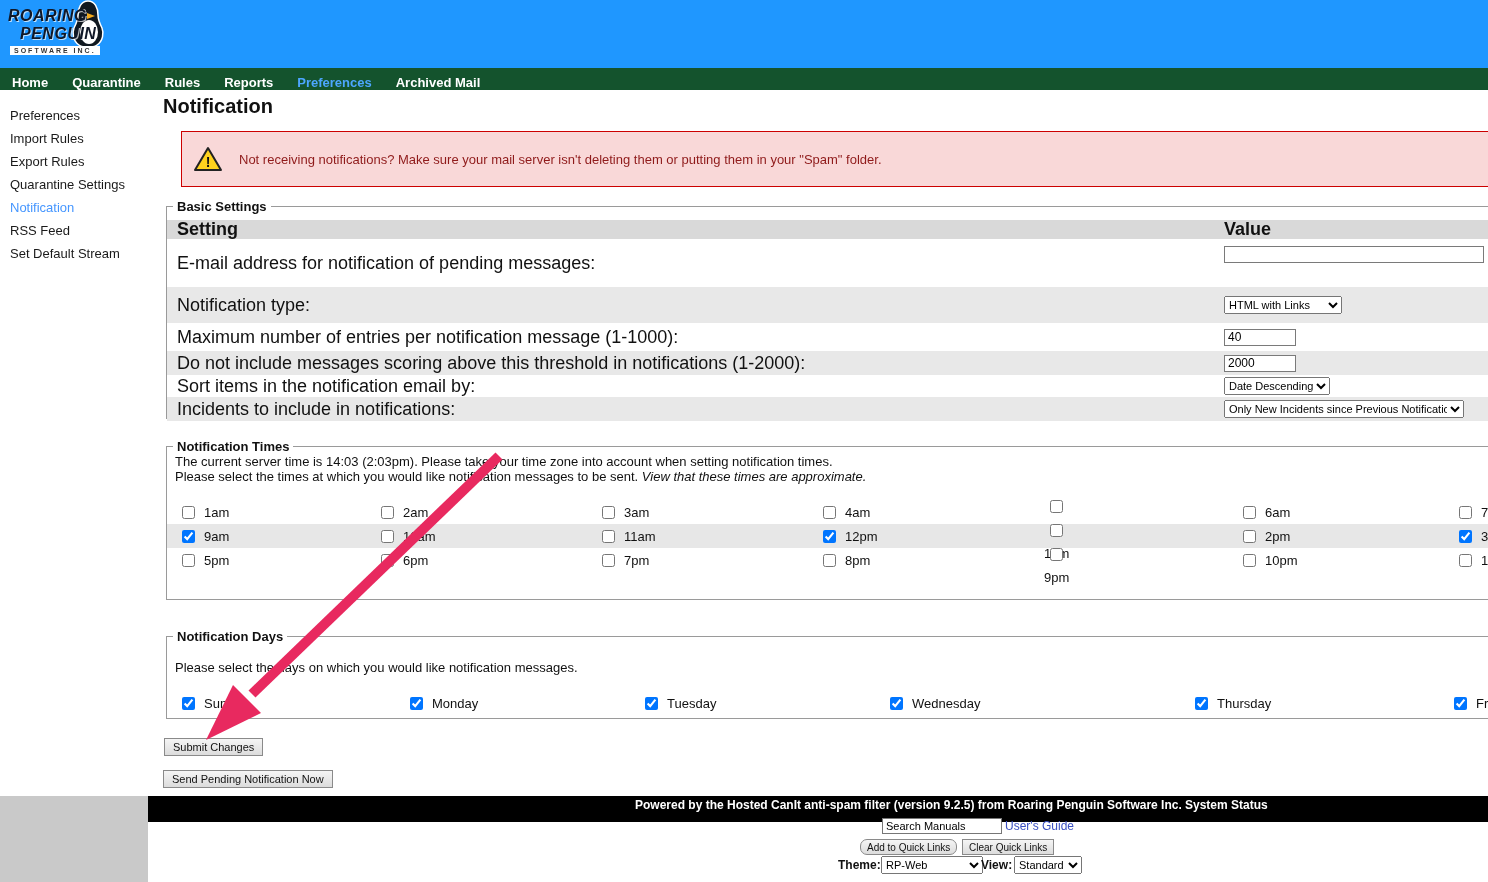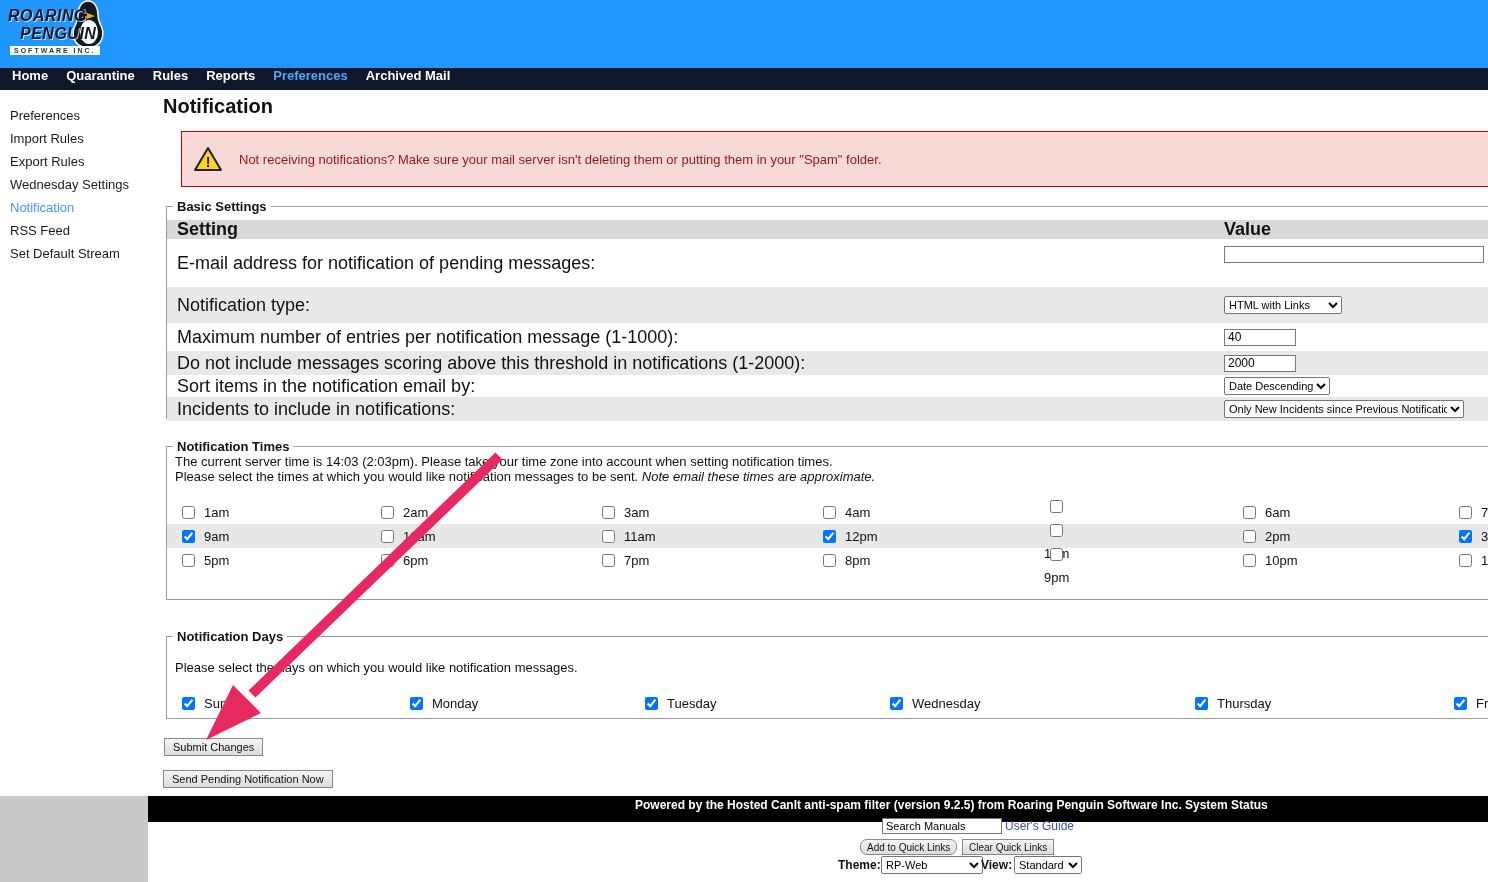--- a/index.html
+++ b/index.html
@@ -7,21 +7,21 @@
 
   
   .header{position:absolute;left:0;top:0;width:1488px;height:68px;background:#1f97ff;}
   .logo{position:absolute;left:8px;top:2px;width:120px;height:64px;cursor:pointer;}
   .brand1{position:absolute;left:0;top:5px;font-size:16px;font-weight:bold;font-style:italic;color:#101828;letter-spacing:.5px;text-shadow:1px 1px 0 rgba(255,255,255,.7);}
   .brand2{position:absolute;left:12px;top:23px;font-size:16px;font-weight:bold;font-style:italic;color:#101828;letter-spacing:.5px;text-shadow:1px 1px 0 rgba(255,255,255,.7);}
   .brand3{position:absolute;left:2px;top:44px;font-size:7px;font-weight:bold;letter-spacing:2px;background:#fff;color:#333;padding:1px 4px;}
   .penguin{position:absolute;left:58px;top:-2px;}
 
   
-  .navbar{position:absolute;left:0;top:68px;width:1488px;height:22px;background:#0f172a;display:flex;align-items:flex-start;gap:18px;padding-left:12px;box-sizing:border-box;}
+  .navbar{position:absolute;left:0;top:68px;width:1488px;height:22px;background:#14532d;display:flex;align-items:flex-end;gap:24px;padding-left:12px;box-sizing:border-box;}
   .nav-item{color:#fff;font-size:13px;font-weight:bold;cursor:pointer;white-space:nowrap;}
   .nav-item.active{color:#4da6ff;}
 
   
   .sidebar{position:absolute;left:0;top:104px;width:148px;}
   .side-item{display:block;padding:4px 0 4px 10px;font-size:13px;color:#1a1a1a;cursor:pointer;text-decoration:none;}
   .side-item.active{color:#4596ff;}
 
   
   .page-title{position:absolute;left:163px;top:95px;font-size:20px;font-weight:bold;color:#111;}
@@ -133,21 +133,21 @@
     <span class="nav-item">Rules</span>
     <span class="nav-item">Reports</span>
     <span class="nav-item active">Preferences</span>
     <span class="nav-item">Archived Mail</span>
   </div>
 
   <div class="sidebar">
     <a class="side-item">Preferences</a>
     <a class="side-item">Import Rules</a>
     <a class="side-item">Export Rules</a>
-    <a class="side-item">Wednesday Settings</a>
+    <a class="side-item">Quarantine Settings</a>
     <a class="side-item active">Notification</a>
     <a class="side-item">RSS Feed</a>
     <a class="side-item">Set Default Stream</a>
   </div>
 
   <div class="page-title">Notification</div>
 
   <div class="warnbox">
     <svg width="30" height="27" viewBox="0 0 30 27">
       <polygon points="15,2 28,24 2,24" fill="#ffd21e" stroke="#222" stroke-width="2" stroke-linejoin="round"></polygon>
@@ -192,21 +192,21 @@
         <select class="val-col sel-incidents">
           <option>Only New Incidents since Previous Notification</option>
         </select>
       </div>
     </div>
   </fieldset>
 
   <fieldset class="fs fs-times">
     <legend>Notification Times</legend>
     <p class="p1">The current server time is 14:03 (2:03pm). Please take your time zone into account when setting notification times.</p>
-    <p class="p2"><span>Please select the times at which you would like notification messages to be sent.</span> <span class="note">Note email these times are approximate.</span></p>
+    <p class="p2"><span>Please select the times at which you would like notification messages to be sent.</span> <span class="note">View that these times are approximate.</span></p>
     <div class="tgrid">
       <div class="trow-times">
         <label class="tcell">
             <input type="checkbox" style="">
             <span>1am</span>
           </label>
         <label class="tcell">
             <input type="checkbox" style="">
             <span>2am</span>
           </label>

